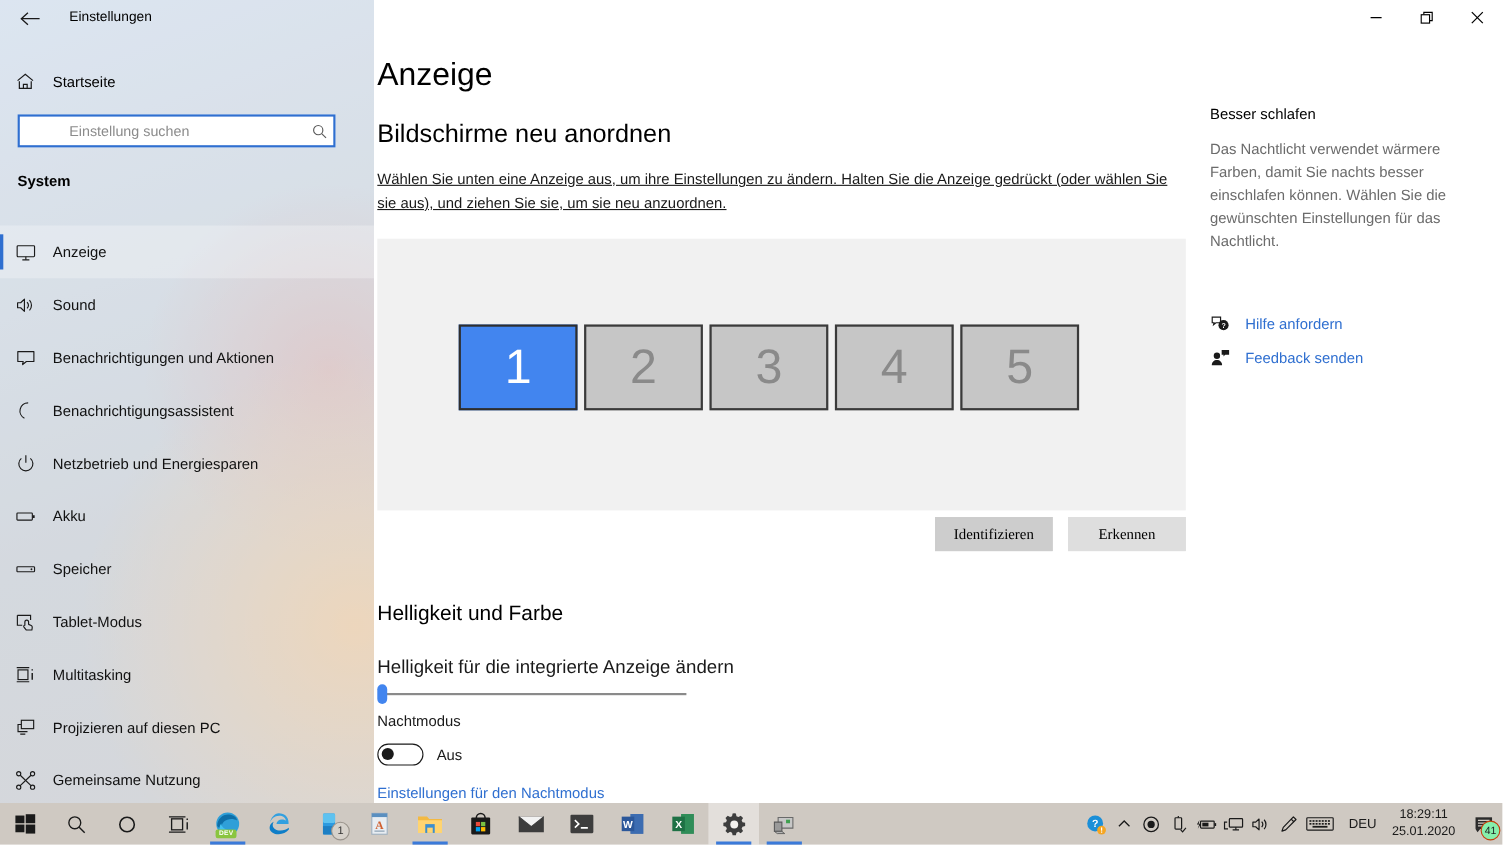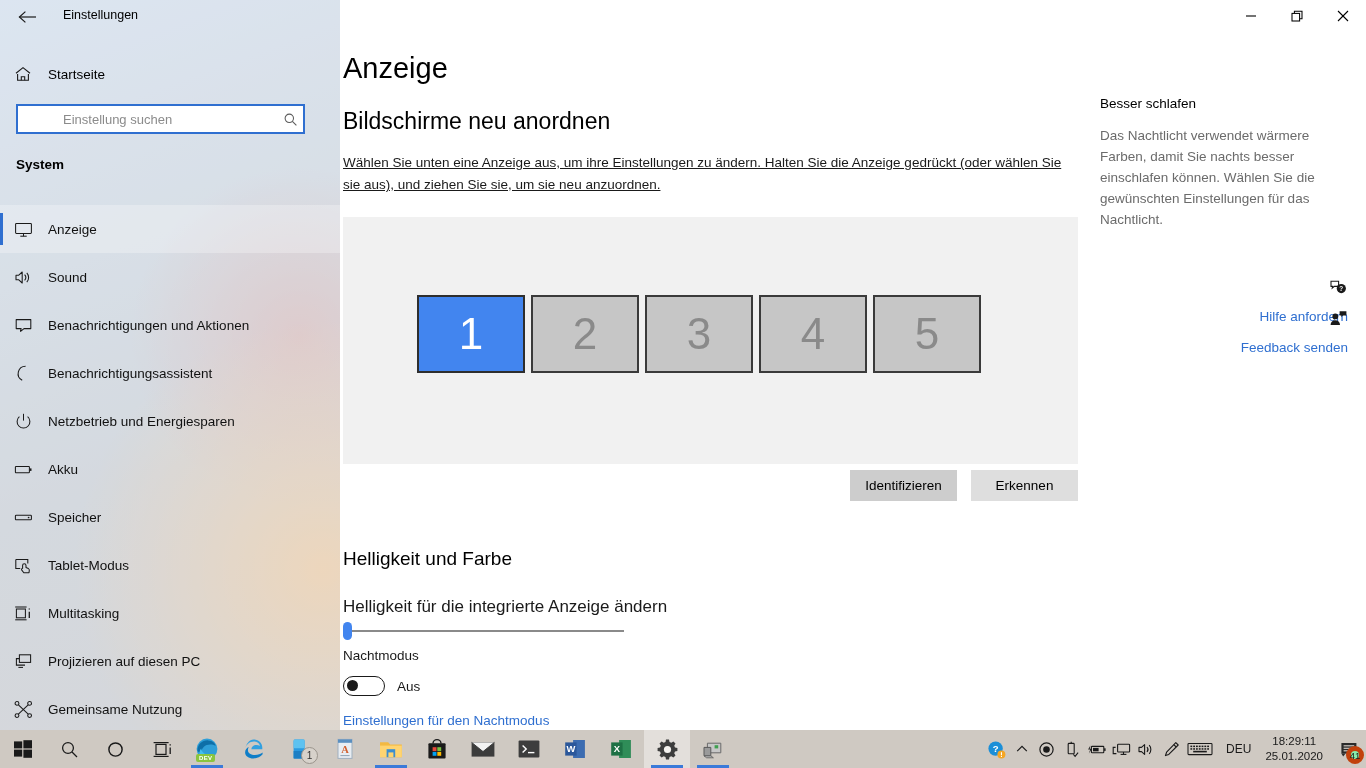--- a/index.html
+++ b/index.html
@@ -107,21 +107,21 @@
     background: #c6c6c6; color: #8a8a8a;
     display: flex; align-items: center; justify-content: center;
     font-size: 44px; font-weight: 300; line-height: 1;
   }
   .mon.active { background: #4285ef; color: #fff; border-color: #2e2e2e; }
 
   .btnrow { position: absolute; left: 3px; top: 470px; width: 735px; display: flex; justify-content: flex-end; gap: 14px; }
   .btn {
     min-width: 107px; height: 31px; padding: 0 14px;
     background: #cdcdcd; border: 1px solid #cdcdcd;
-    font-size: 13.5px; color: #000; font-family: Liberation Sans, sans-serif;
+    font-size: 13.5px; color: #000; font-family: Liberation Serif, serif;
     display: flex; align-items: center; justify-content: center; cursor: default;
   }
   .btn.secondary { background: #dedede; border-color: #dedede; }
 
   .h2b { position: absolute; left: 3px; top: 548px; font-size: 19px; font-weight: 400; color: #000; }
   .sublabel { position: absolute; left: 3px; top: 597px; font-size: 17px; color: #1a1a1a; }
 
   .slider { position: absolute; left: 3px; top: 622px; width: 281px; height: 18px; }
   .slider .track {
     position: absolute; left: 5px; top: 8px; width: 276px; height: 2px; background: #8a8a8a;
@@ -148,22 +148,22 @@
     position: absolute; left: 3px; top: 713px;
     font-size: 13.5px; color: #2f6fd0; text-decoration: none; cursor: default;
   }
 
   
   .rightpanel { position: absolute; left: 760px; top: 96px; width: 248px; }
   .rp-title { font-size: 13.5px; color: #000; margin-bottom: 14px; }
   .rp-body { font-size: 13.5px; line-height: 21px; color: #6b6b6b; }
   .rp-links { margin-top: 49px; }
   .rp-link {
-    display: flex; align-items: flex-end; gap: 13px; height: 31px;
-    color: #2f6fd0; font-size: 13.5px; cursor: default; text-decoration: none; flex-direction: column;
+    display: flex; align-items: center; gap: 13px; height: 31px;
+    color: #2f6fd0; font-size: 13.5px; cursor: default; text-decoration: none;
   }
   .rp-link .ic { width: 19px; display: flex; align-items: center; justify-content: center; color: #1a1a1a; }
 
   
   .taskbar {
     position: absolute; left: 0; bottom: 0; width: 1366px; height: 38px;
     background: #cfc9c2; display: flex; align-items: stretch; z-index: 10;
   }
   .tb-left { display: flex; align-items: stretch; }
   .tb-item {
@@ -190,21 +190,21 @@
   .tray-clock {
     padding: 0 9px 0 4px; height: 38px; display: flex; flex-direction: column;
     align-items: center; justify-content: center; font-size: 11.5px; color: #1a1a1a; line-height: 15px;
   }
   .tray-notif {
     width: 34px; height: 38px; display: flex; align-items: center; justify-content: center;
     position: relative; color:#1a1a1a;
   }
   .notif-count {
     position: absolute; right: 2px; bottom: 4px; width: 18px; height: 18px; border-radius: 50%;
-    background: #86efac; border: 5px solid #c2410c; color: #222; font-size: 9.5px;
+    background: #86efac; border: 1px solid #c2410c; color: #222; font-size: 9.5px;
     display: flex; align-items: center; justify-content: center;
   }
   .edge-dev-badge {
     position: absolute; left: 12px; bottom: 6px;
     background: #8ac53f; color: #fff; font-size: 6px; font-weight: bold;
     padding: 1px 3px; border-radius: 2px; letter-spacing: .3px;
   }
 </style>
 </head>
 <body>

